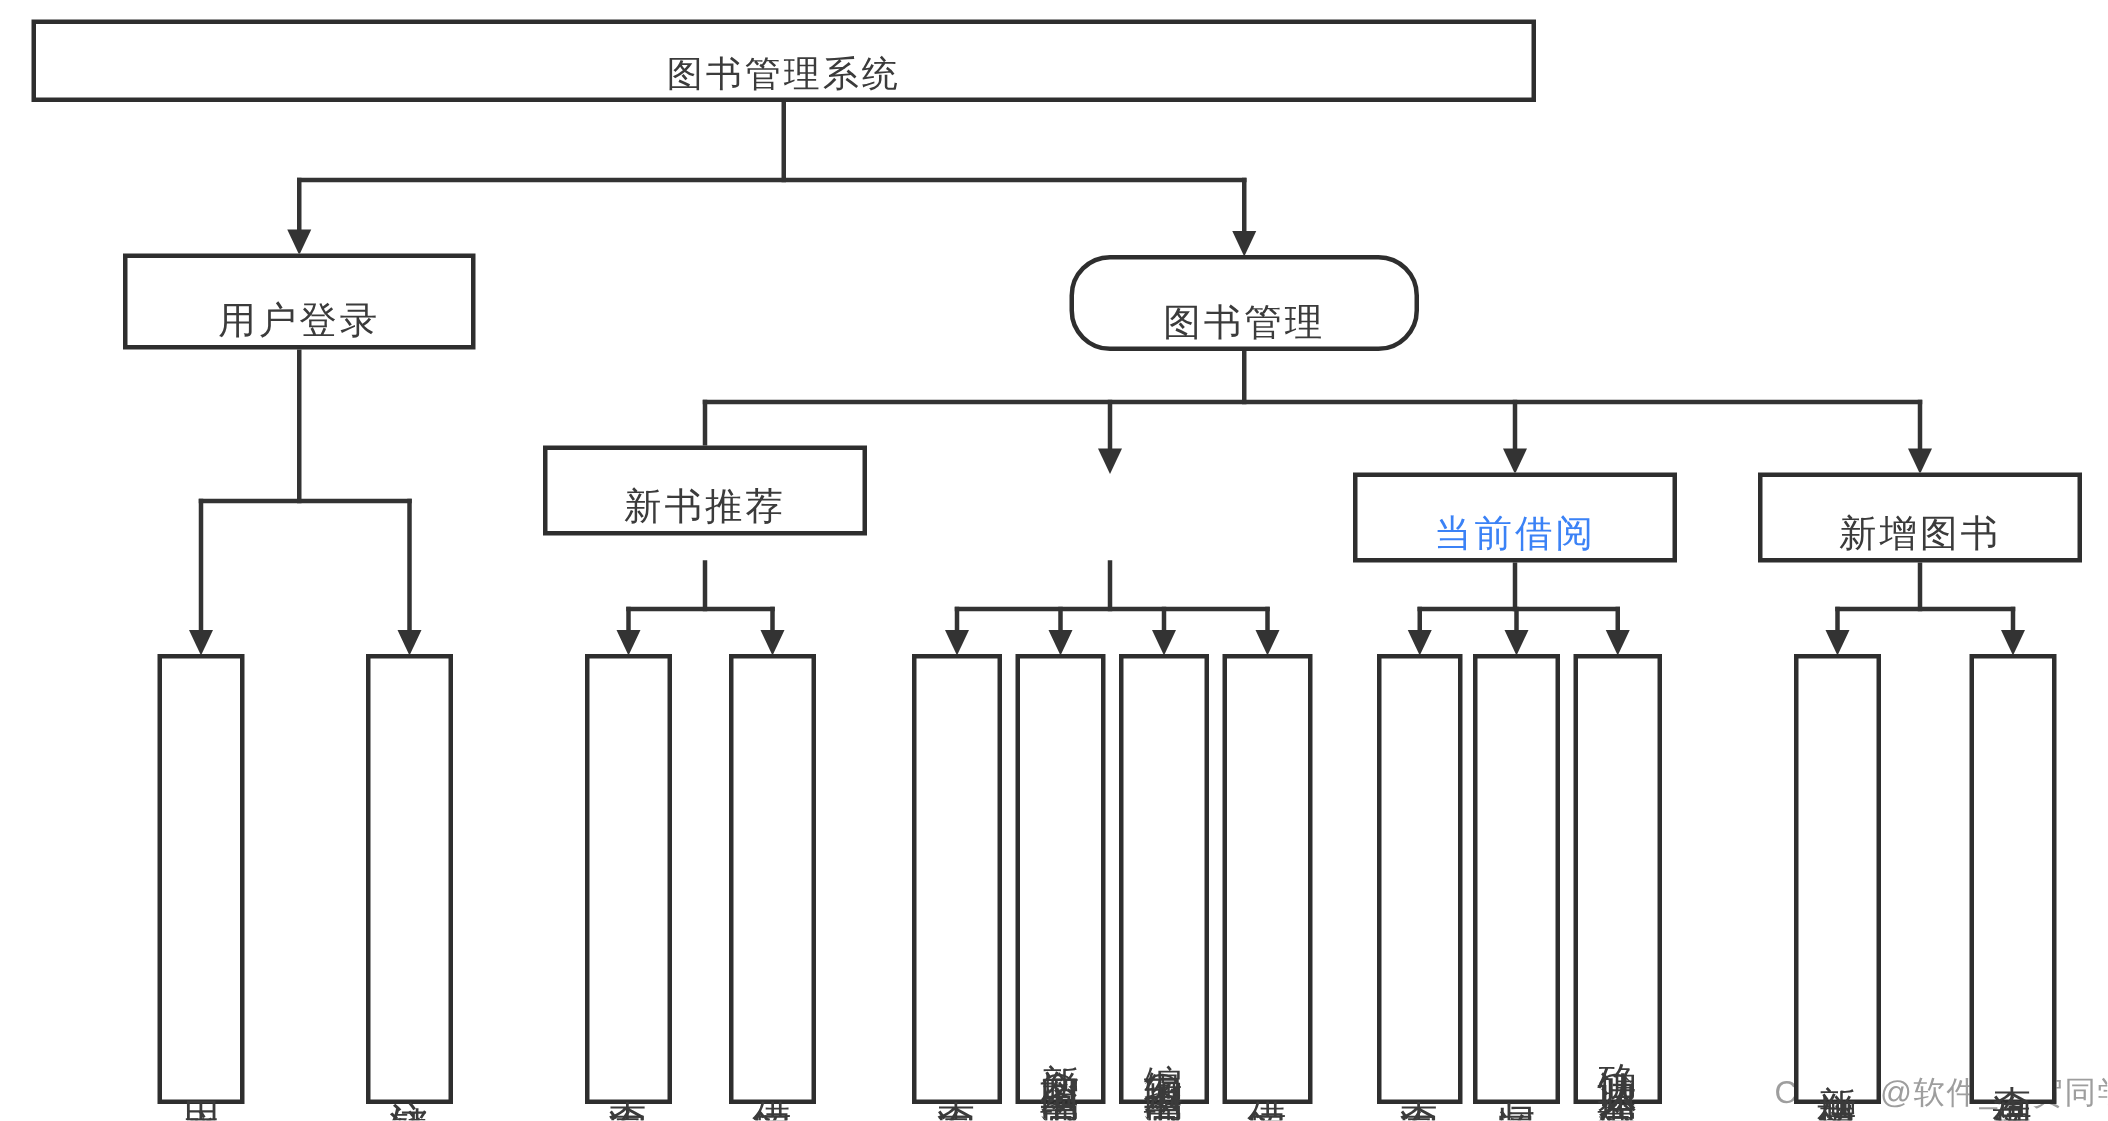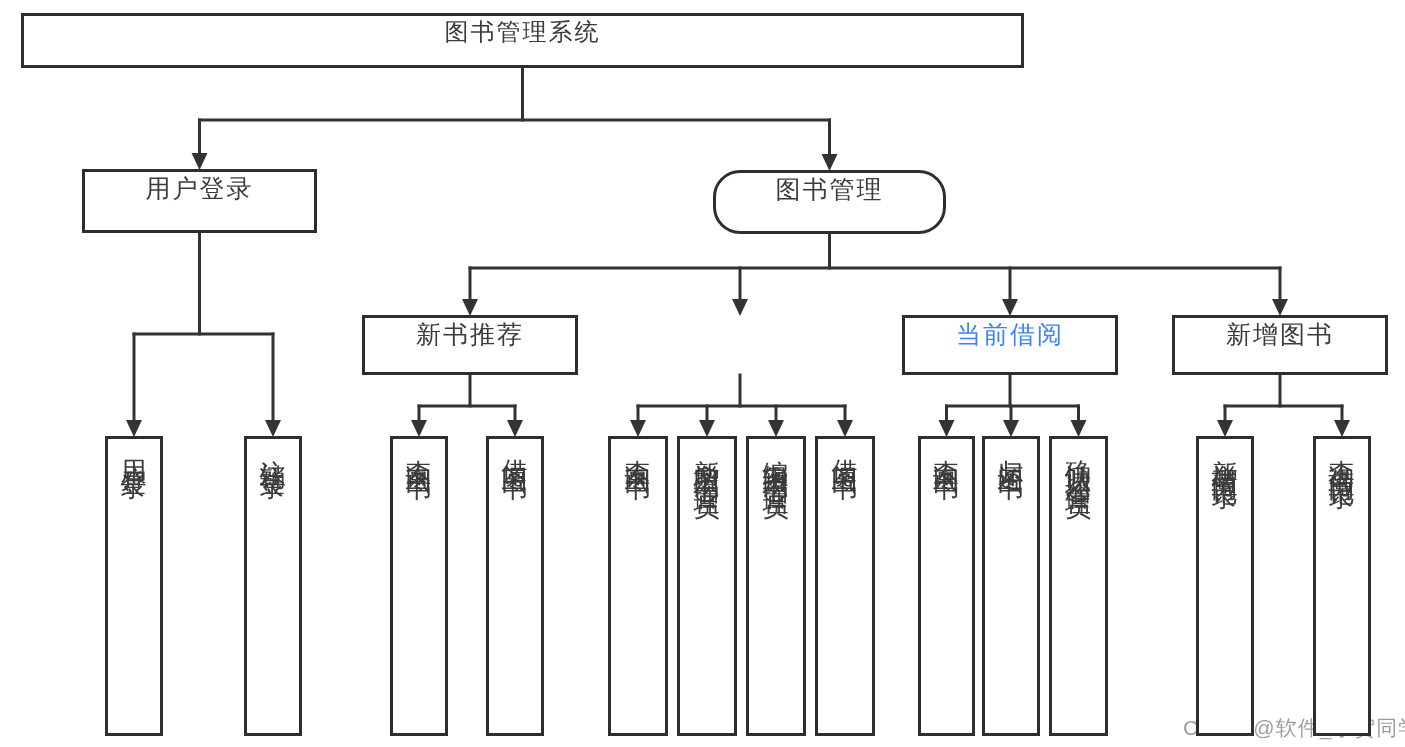--- a/index.html
+++ b/index.html
@@ -15,21 +15,21 @@
     position: absolute;
     left: 0; top: 0;
     width: 1405px; height: 747px;
   }
   .node {
     position: absolute;
     box-sizing: border-box;
     background: #ffffff;
     border: 3px solid #2e2e2e;
     display: flex;
-    align-items: flex-start;
+    align-items: flex-end;
     justify-content: center;
     color: #3b3b3b;
   }
   .node span { display: block; white-space: nowrap; }
   .lv1 span { font-size: 24px; letter-spacing: 2px; }
   .lv2 span, .lv3 span { font-size: 25px; letter-spacing: 2px; }
   .vertical span {
     writing-mode: vertical-rl;
     text-orientation: mixed;
     font-size: 26px;
@@ -108,21 +108,21 @@
   <div id="watermark" style="color: rgb(158, 158, 158);">CSDN @软件_小贺同学</div>
 <div class="node lv1" style="left: 21px; top: 13px; width: 1003px; height: 55px; border-color: rgb(46, 46, 46); color: rgb(59, 59, 59);">
       <span>图书管理系统</span>
     </div>
     <div class="node lv2" style="left: 82px; top: 169px; width: 235px; height: 64px; border-color: rgb(46, 46, 46); color: rgb(59, 59, 59);">
       <span>用户登录</span>
     </div>
     <div class="node lv2" style="left: 713px; top: 170px; width: 233px; height: 64px; border-color: rgb(46, 46, 46); color: rgb(59, 59, 59); border-radius: 27px;">
       <span>图书管理</span>
     </div>
-    <div class="node lv3" style="left: 362px; top: 315px; width: 216px; height: 60px; border-color: rgb(46, 46, 46); color: rgb(59, 59, 59);">
+    <div class="node lv3" style="left: 362px; top: 297px; width: 216px; height: 60px; border-color: rgb(46, 46, 46); color: rgb(59, 59, 59);">
       <span>新书推荐</span>
     </div>
     <div class="node lv3" style="left: 902px; top: 315px; width: 216px; height: 60px; border-color: rgb(46, 46, 46); color: #3b82f6;">
       <span>当前借阅</span>
     </div>
     <div class="node lv3" style="left: 1172px; top: 315px; width: 216px; height: 60px; border-color: rgb(46, 46, 46); color: rgb(59, 59, 59);">
       <span>新增图书</span>
     </div>
     <div class="node lv4 vertical" style="left: 105px; top: 436px; width: 58px; height: 300px; border-color: rgb(46, 46, 46); color: rgb(59, 59, 59);">
       <span>用户登录</span>

